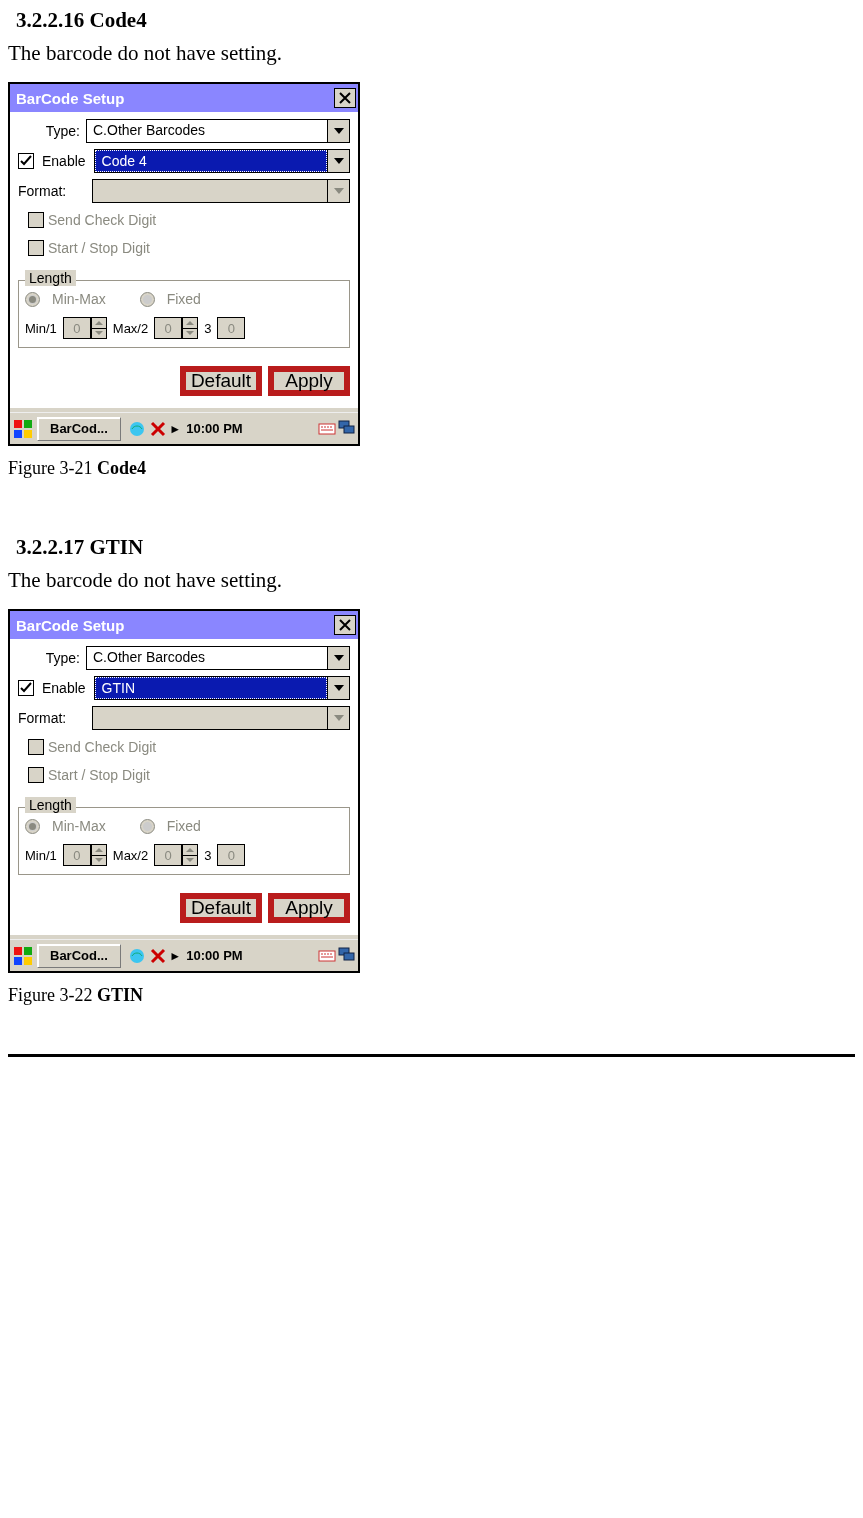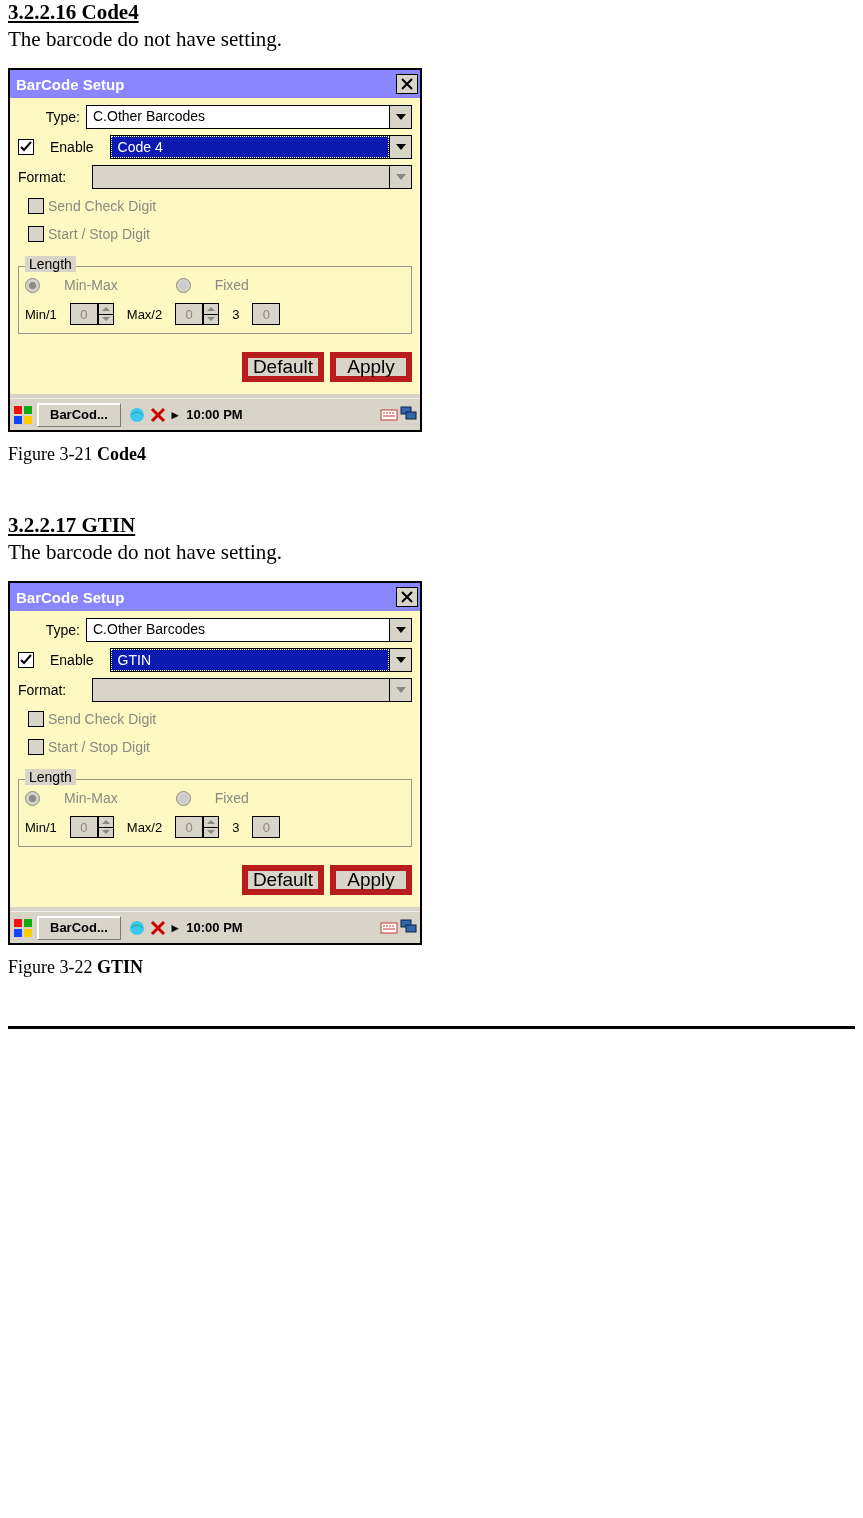--- a/index.html
+++ b/index.html
@@ -10,39 +10,38 @@
     background: #fff;
     color: #000;
     width: 863px;
   }
   .page {
     padding: 0 8px 0 8px;
   }
   .heading {
     font-size: 21px;
     font-weight: bold;
-    margin: 0;
-    text-decoration: underline;
+    margin: 8px;
   }
   .body-text {
     font-size: 21px;
     margin: 2px 0 0 0;
   }
   .caption {
     font-size: 18px;
     margin: 12px 0 0 0;
   }
   .caption-bold { font-weight: bold; }
   .spacer-lg { height: 48px; }
 
   
   .shot-wrap {
     margin-top: 16px;
     border: 2px solid #000;
-    width: 414px;
+    width: 352px;
     background: #d8d4c8;
     font-family: Tahoma, Arial, sans-serif;
   }
 
   
   .titlebar {
     display: flex;
     align-items: center;
     justify-content: space-between;
     background: #8a86ff;
@@ -57,21 +56,21 @@
   .close-btn {
     width: 22px; height: 20px;
     background: #d8d4c8;
     border: 1px solid #000;
     display: flex; align-items: center; justify-content: center;
   }
   .close-btn svg { display: block; }
 
   
   .panel {
-    background: #fef9c3;
+    background: #ffffff;
     padding: 4px 8px 6px 8px;
   }
   .row {
     display: flex;
     align-items: center;
     height: 30px;
   }
   .lbl {
     font-size: 14px;
     color: #000;
@@ -104,21 +103,21 @@
   .combo-arrow {
     width: 22px;
     background: #d8d4c8;
     border-left: 1px solid #000;
     display: flex; align-items: center; justify-content: center;
   }
   .combo.disabled { background: #d8d4c8; }
   .combo.disabled .combo-inner { color: #8a8a80; }
   .combo.disabled .combo-arrow svg path { fill: #8a8a80; }
 
-  .enable-row { gap: 12px; }
+  .enable-row { gap: 4px; }
   .checkbox {
     width: 16px; height: 16px;
     background: #fff;
     border: 1px solid #000;
     display: inline-flex; align-items: center; justify-content: center;
   }
   .checkbox.disabled { background: #d8d4c8; }
   .checkmark { width: 12px; height: 12px; }
   .check-lbl { font-size: 14px; padding: 0 4px 0 4px; }
 
@@ -134,34 +133,34 @@
     padding: 6px 6px 8px 6px;
     position: relative;
   }
   .fieldset-legend {
     position: absolute;
     top: -11px; left: 6px;
     background: #d8d4c8;
     padding: 0 4px;
     font-size: 14px;
   }
-  .radio-row { display: flex; align-items: center; gap: 24px; height: 24px; }
+  .radio-row { display: flex; align-items: center; gap: 12px; height: 24px; }
   .radio {
     width: 15px; height: 15px;
     border-radius: 50%;
     border: 1px solid #000;
     background: radial-gradient(circle at 50% 50%, #ccc 0 4px, #d8d4c8 5px 100%);
     display: inline-flex; align-items: center; justify-content: center;
   }
   .radio.disabled { border-color: #8a8a80; }
   .radio-dot {
     width: 7px; height: 7px; border-radius: 50%; background: #8a8a80;
   }
   .spin-row {
-    display: flex; align-items: center; gap: 13px; margin-top: 6px;
+    display: flex; align-items: center; gap: 6px; margin-top: 6px;
   }
   .spin-lbl { font-size: 13px; color:#000; }
   .spin {
     display: flex; height: 22px;
   }
   .spin .numbox {
     width: 28px;
     border: 1px solid #000;
     background: #d8d4c8;
     color: #8a8a80;

